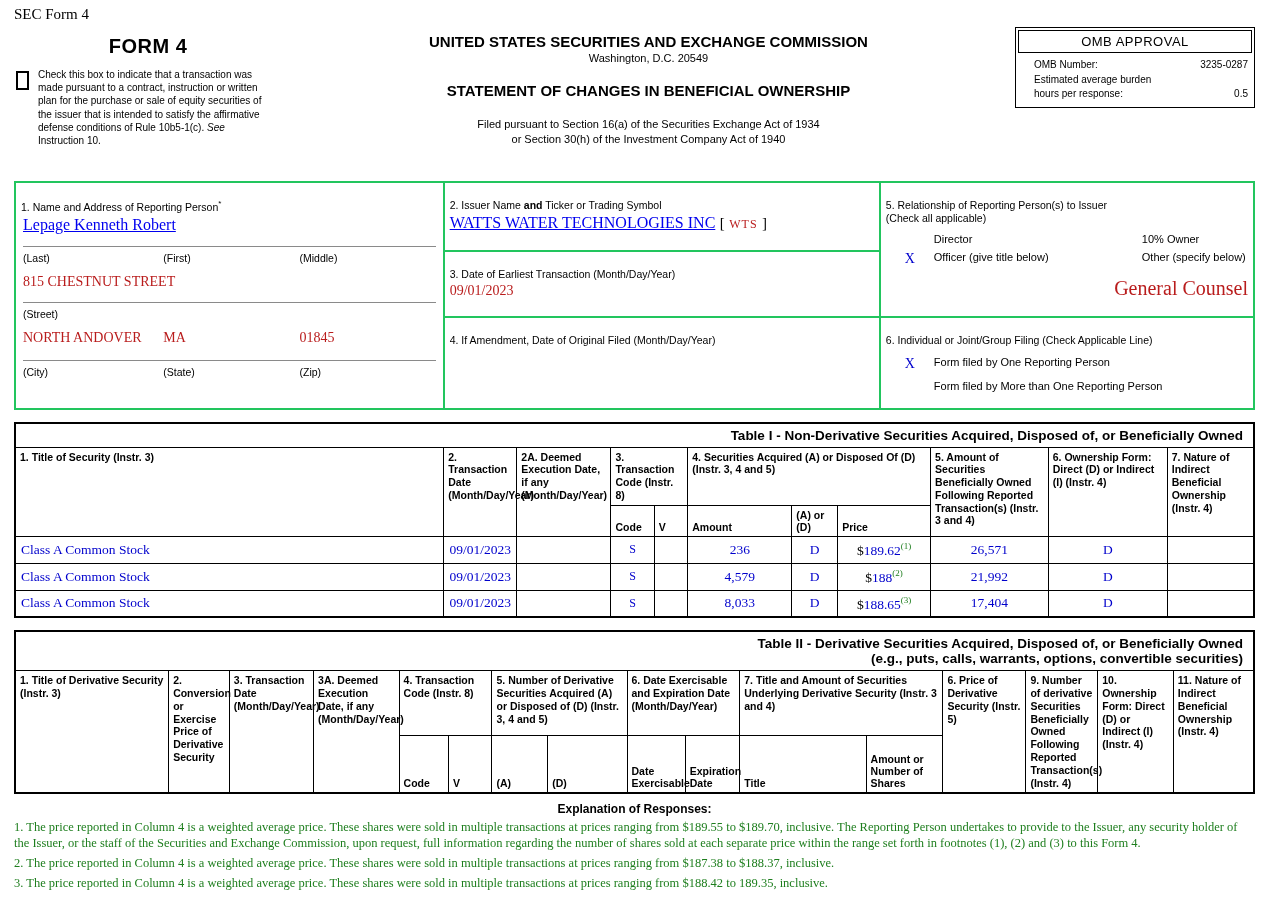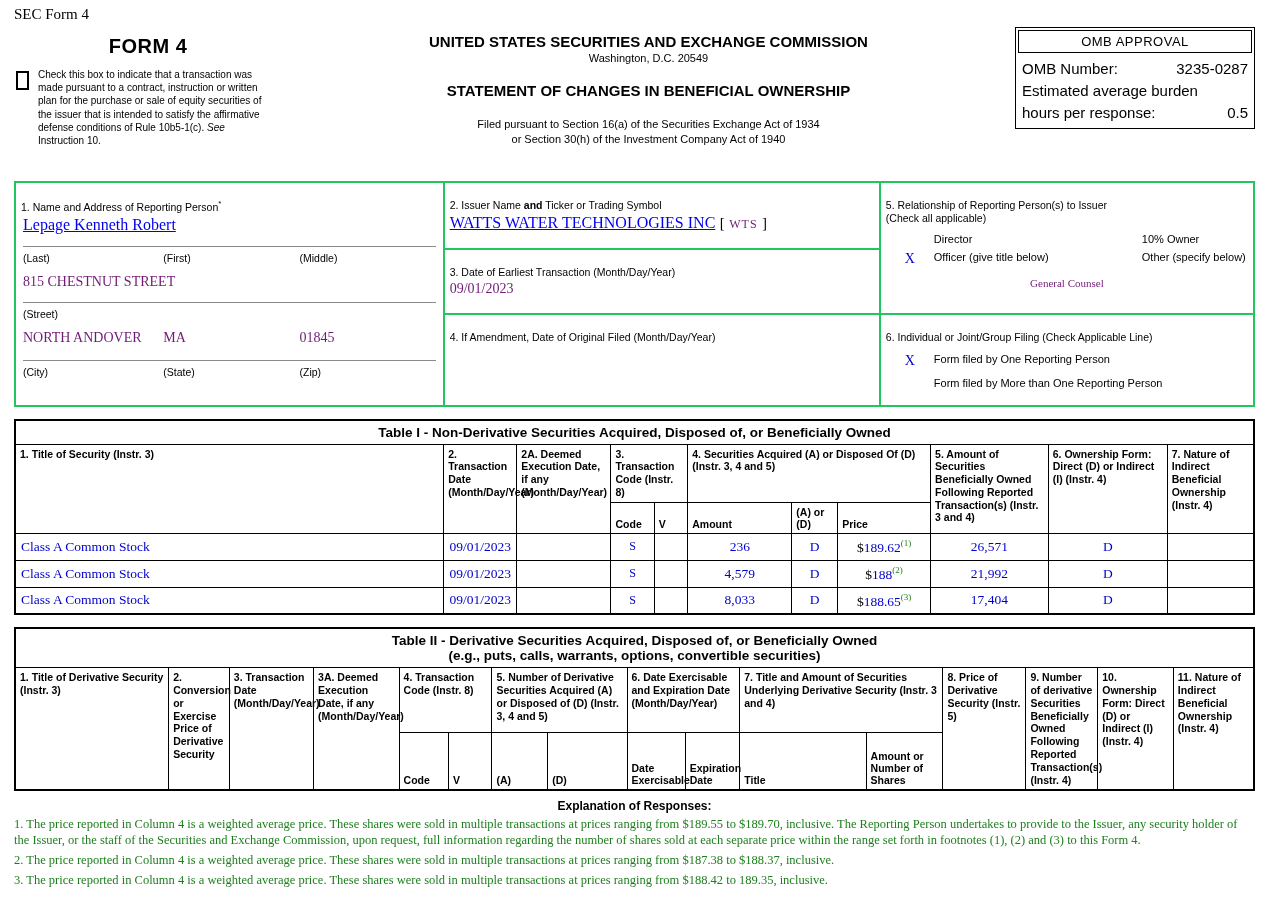--- a/index.html
+++ b/index.html
@@ -1,39 +1,39 @@
 <!DOCTYPE html>
 <html><head>
 <meta charset="utf-8">
 <style>
   * { box-sizing: border-box; margin: 0; padding: 0; }
   body { width: 1264px; background: #fff; color: #000;
          font-family: "Liberation Sans", sans-serif; font-size: 11px; }
   .page { width: 1264px; padding: 6px 9px 24px 14px; }
   .serif { font-family: "Liberation Serif", serif; }
-  .blue { color: #701a75; }
+  .blue { color: #b91c1c; }
   .link { color: #0000ee; text-decoration: underline; cursor: pointer; }
   .bold { font-weight: bold; }
   .it { font-style: italic; }
 
   
   .sec-form-label { font-family: "Liberation Serif", serif; font-size: 15px; margin-bottom: 4px; }
   .head-band { display: flex; align-items: flex-start; }
   .head-left { width: 268px; flex: 0 0 268px; }
   .form4 { text-align: center; font-size: 20px; font-weight: bold; margin-top: 8px; letter-spacing: .5px; }
   .head-center { flex: 1 1 auto; text-align: center; padding: 0 10px; }
   .commission { font-size: 15px; font-weight: bold; margin-top: 6px; }
   .dc { font-size: 11px; margin-top: 2px; }
   .statement { font-size: 15px; font-weight: bold; margin-top: 18px; }
   .pursuant { font-size: 11px; margin-top: 18px; line-height: 1.35; }
   .head-right { flex: 0 0 240px; width: 240px; }
   .omb-box { border: 1px solid #000; padding: 2px; }
   .omb-title { border: 1px solid #000; text-align: center; font-size: 13px; padding: 3px 0; letter-spacing: .5px; }
   .omb-rows { padding: 5px 4px 3px 4px; }
-  .omb-row { display: flex; justify-content: space-between; line-height: 1.45; font-size: 15px; }
+  .omb-row { display: flex; justify-content: space-between; line-height: 1.45; font-size: 10px; margin-left: 12px; }
 
   
   .chk-zone { width: 268px; margin-top: 10px; }
   .chk-item { display: flex; margin-bottom: 22px; }
   .chk-box { flex: 0 0 13px; width: 13px; height: 19px; border: 2px solid #000; margin: 3px 9px 0 2px; }
   .chk-text { font-size: 10px; line-height: 1.32; width: 228px; }
 
   
   table.topgrid { width: 100%; border-collapse: collapse; margin-top: 12px; table-layout: fixed; }
   table.topgrid > tbody > tr > td { border: 2px solid #22c55e; vertical-align: top; padding: 16px 5px; }
@@ -48,27 +48,27 @@
   .addr-val { font-size: 14px; padding: 4px 2px 10px 2px; }
 
   .issuer-line { font-size: 16px; margin-top: 2px; }
   .ticker { font-size: 12px; letter-spacing: 1px; }
   .brackets { font-family: "Liberation Serif", serif; font-size: 15px; color: #000; }
   .date-val { font-size: 14px; margin-top: 2px; }
 
   .rel-grid { display: grid; grid-template-columns: 48px 182px 26px auto; row-gap: 6px; margin-top: 8px; }
   .xmark { font-family: "Liberation Serif", serif; font-size: 14px; color: #0000cc; text-align: center; }
   .rel-label { font-size: 11px; }
-  .officer-title { text-align: center; font-size: 11px; margin-top: 10px; }
+  .officer-title { text-align: right; font-size: 20px; margin-top: 10px; }
   .joint-grid { display: grid; grid-template-columns: 48px auto; row-gap: 8px; margin-top: 8px; }
 
   
   table.sec { width: 100%; border-collapse: collapse; table-layout: fixed; margin-top: 12px; border: 2px solid #000; }
   table.sec th, table.sec td { border: 1px solid #000; }
-  .tbl-title { text-align: center; font-size: 13.5px; font-weight: bold; padding: 4px 20px; }
+  .tbl-title { text-align: right; font-size: 13.5px; font-weight: bold; padding: 4px 10px; }
   .tbl-sub { font-size: 13.5px; font-weight: bold; }
   th.gh { font-size: 10.5px; text-align: left; vertical-align: top; padding: 3px 4px; line-height: 1.22; font-weight: bold; }
   th.sh { font-size: 10.5px; text-align: left; vertical-align: bottom; padding: 3px 4px; font-weight: bold; height: 26px; }
   td.dc1 { height: 27px; font-family: "Liberation Serif", serif; font-size: 13.5px; color: #0000cc; padding: 2px 5px; }
   td.ctr { text-align: center; }
   sup.fn { color: #1e7e1e; font-size: 9px; vertical-align: super; font-family: "Liberation Serif", serif; }
   .cur { color: #000; }
 
   
   .expl-title { font-weight: bold; font-size: 12px; margin: 8px 0 4px 0; text-align: center; }
@@ -307,21 +307,21 @@
       </tr>
       <tr>
         <th class="gh" rowspan="2">1. Title of Derivative Security (Instr. 3)</th>
         <th class="gh" rowspan="2">2. Conversion or Exercise Price of Derivative Security</th>
         <th class="gh" rowspan="2">3. Transaction Date (Month/Day/Year)</th>
         <th class="gh" rowspan="2">3A. Deemed Execution Date, if any (Month/Day/Year)</th>
         <th class="gh" colspan="2">4. Transaction Code (Instr. 8)</th>
         <th class="gh" colspan="2">5. Number of Derivative Securities Acquired (A) or Disposed of (D) (Instr. 3, 4 and 5)</th>
         <th class="gh" colspan="2">6. Date Exercisable and Expiration Date (Month/Day/Year)</th>
         <th class="gh" colspan="2">7. Title and Amount of Securities Underlying Derivative Security (Instr. 3 and 4)</th>
-        <th class="gh" rowspan="2">8. Price of Derivative Security (Instr. 5)</th>
+        <th class="gh" rowspan="2">6. Price of Derivative Security (Instr. 5)</th>
         <th class="gh" rowspan="2">9. Number of derivative Securities Beneficially Owned Following Reported Transaction(s) (Instr. 4)</th>
         <th class="gh" rowspan="2">10. Ownership Form: Direct (D) or Indirect (I) (Instr. 4)</th>
         <th class="gh" rowspan="2">11. Nature of Indirect Beneficial Ownership (Instr. 4)</th>
       </tr>
       <tr>
         <th class="sh" style="height:58px">Code</th>
         <th class="sh">V</th>
         <th class="sh">(A)</th>
         <th class="sh">(D)</th>
         <th class="sh">Date Exercisable</th>

